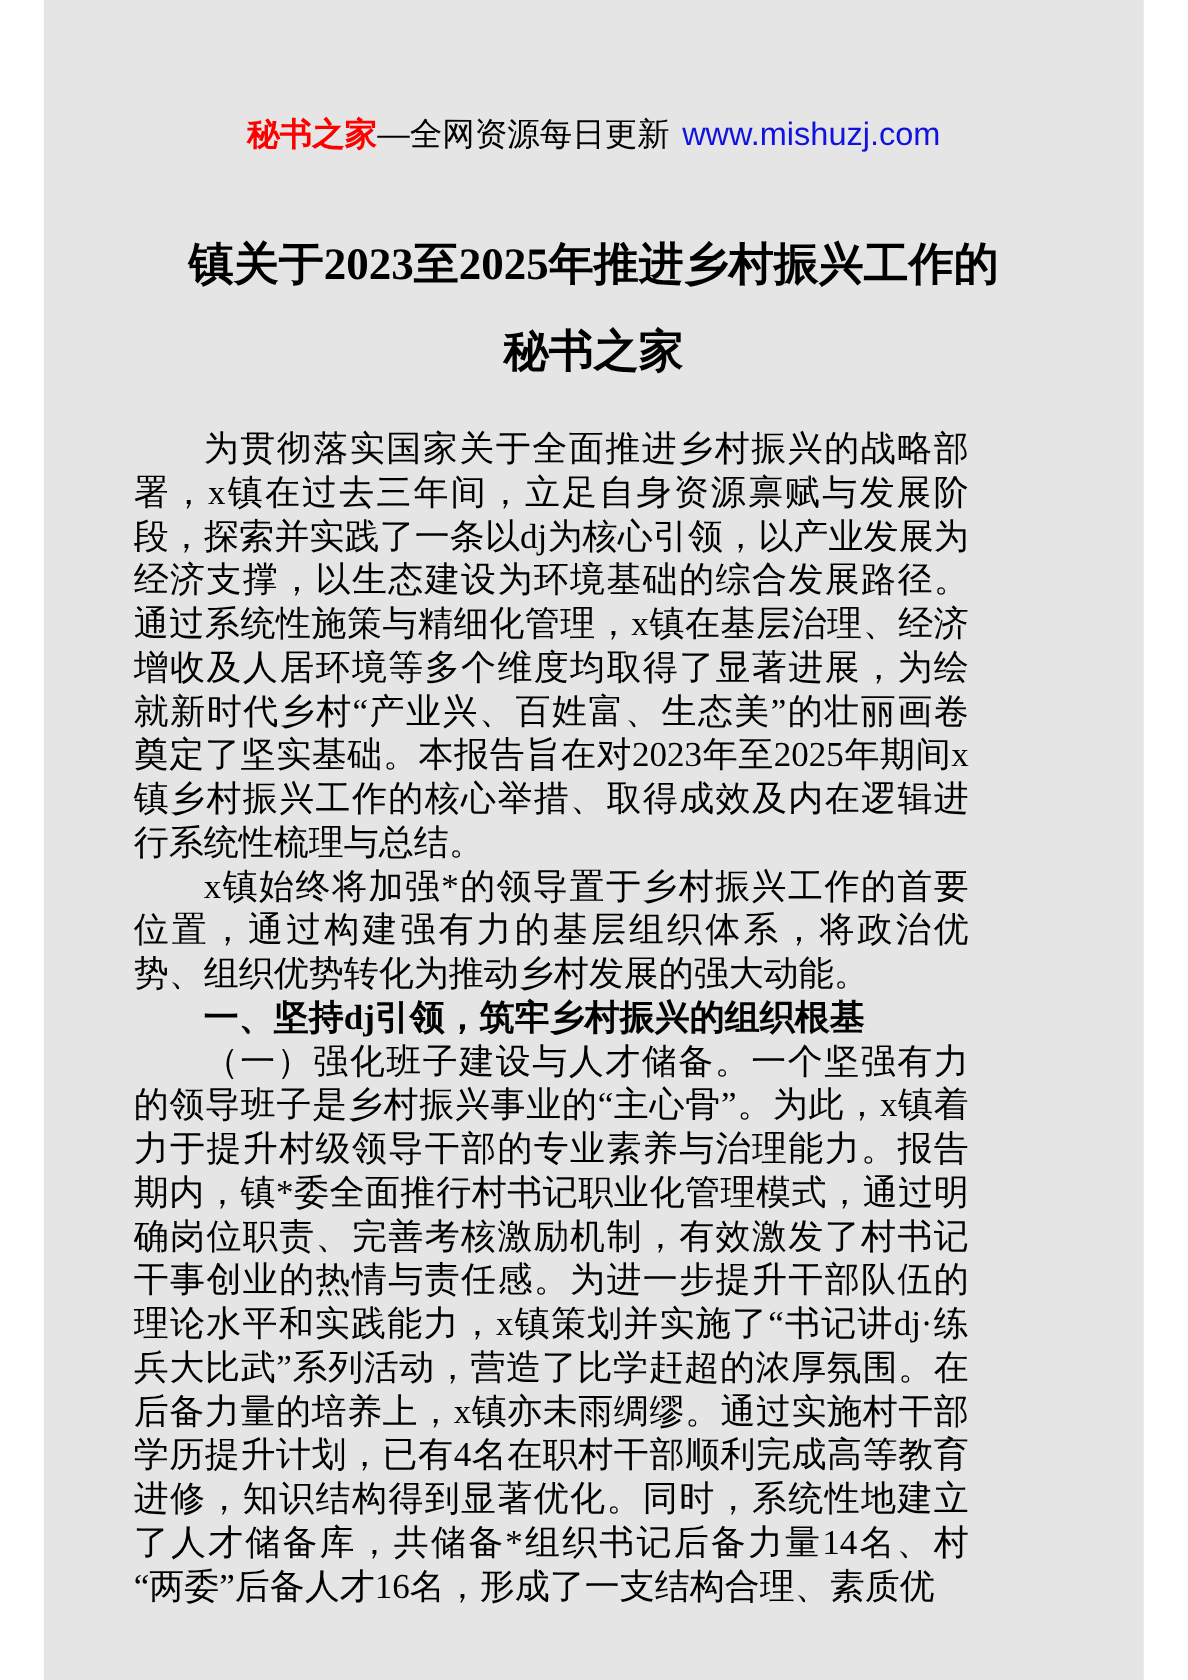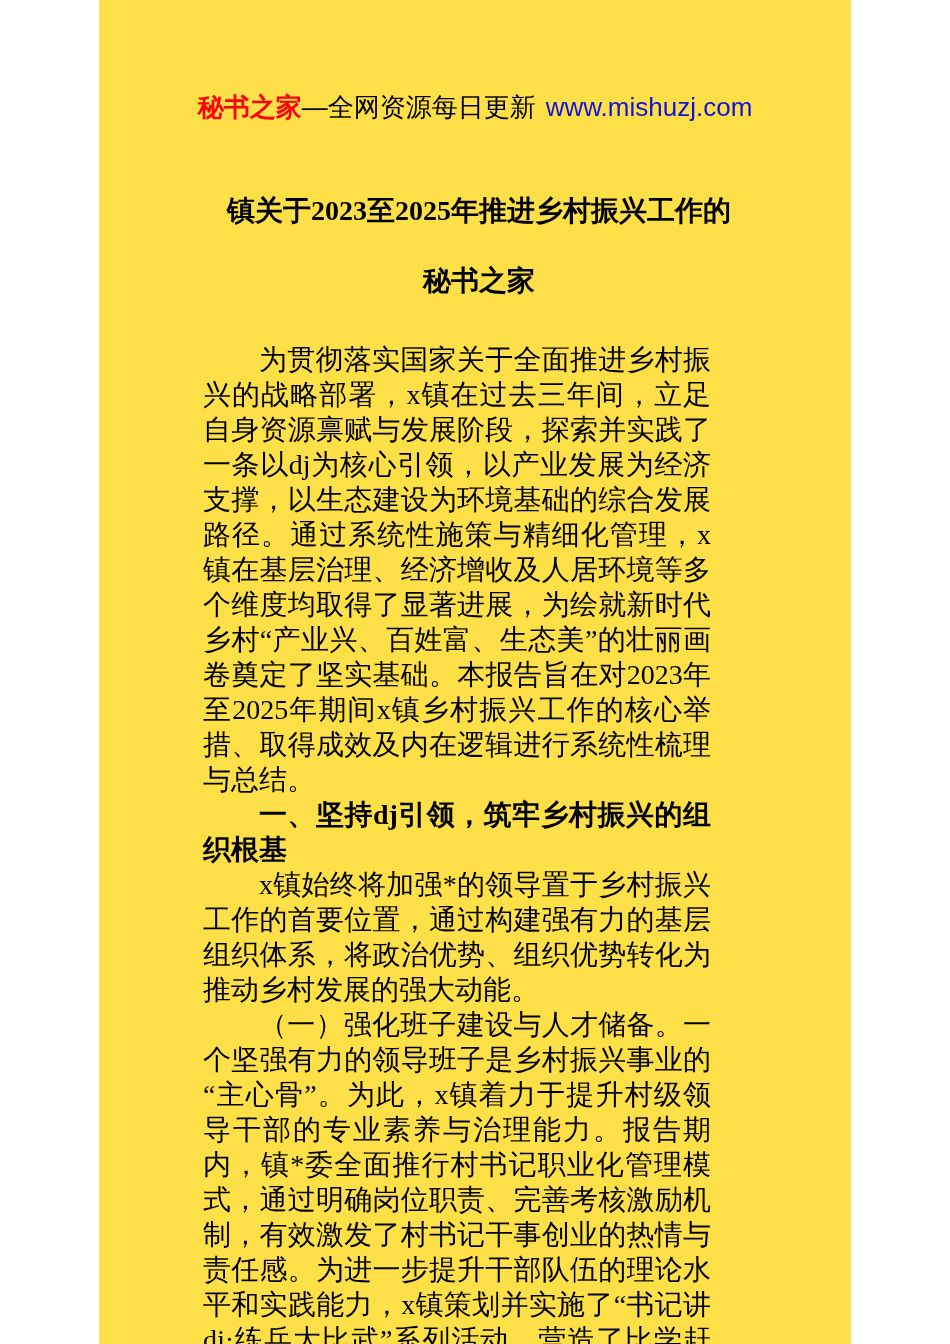--- a/index.html
+++ b/index.html
@@ -1,21 +1,21 @@
 <!DOCTYPE html>
 <html lang="zh"><head>
 <meta charset="utf-8">
 <style>
   html, body { margin: 0; padding: 0; background: #ffffff; }
   .page {
     position: relative;
-    width: 752px;
+    width: 880px;
     height: 1344px;
     margin: 0 auto;
-    background: #fde047;
+    background: #e5e5e5;
     box-sizing: border-box;
     padding-top: 92px;
     overflow: hidden;
     color: #000000;
   }
   .doc-header {
     text-align: center;
     font-family: "Liberation Sans", "DejaVu Sans", sans-serif;
     font-size: 26px;
     line-height: 30px;
@@ -36,27 +36,27 @@
     margin-left: 10px;
     text-decoration: none;
     cursor: pointer;
   }
   .doc-title {
     margin: 54px auto 0;
     width: 760px;
     text-align: center;
     font-family: "Liberation Serif", "DejaVu Serif", serif;
     font-weight: bold;
-    font-size: 28px;
+    font-size: 36px;
     line-height: 70px;
     color: #000000;
   }
   .doc-title .t-line { display: block; }
   .doc-body {
-    margin: 26px 140px 0 104px;
+    margin: 26px 140px 0 72px;
     font-family: "Liberation Serif", "DejaVu Serif", serif;
     font-size: 28px;
     line-height: 35px;
     text-align: justify;
     color: #000000;
   }
   .para {
     margin: 0;
     padding: 0;
     text-indent: 2em;
@@ -74,18 +74,18 @@
     <span class="brand">秘书之家</span><span class="dash">—</span><span class="tagline">全网资源每日更新</span><a class="url">www.mishuzj.com</a>
   </div>
 
   <h1 class="doc-title">
     <span class="t-line">镇关于2023至2025年推进乡村振兴工作的</span>
     <span class="t-line">秘书之家</span>
   </h1>
 
   <div class="doc-body">
     <p class="para">为贯彻落实国家关于全面推进乡村振兴的战略部署，x镇在过去三年间，立足自身资源禀赋与发展阶段，探索并实践了一条以dj为核心引领，以产业发展为经济支撑，以生态建设为环境基础的综合发展路径。通过系统性施策与精细化管理，x镇在基层治理、经济增收及人居环境等多个维度均取得了显著进展，为绘就新时代乡村“产业兴、百姓富、生态美”的壮丽画卷奠定了坚实基础。本报告旨在对2023年至2025年期间x镇乡村振兴工作的核心举措、取得成效及内在逻辑进行系统性梳理与总结。</p>
+    <p class="para">x镇始终将加强*的领导置于乡村振兴工作的首要位置，通过构建强有力的基层组织体系，将政治优势、组织优势转化为推动乡村发展的强大动能。</p>
     <p class="para heading">一、坚持dj引领，筑牢乡村振兴的组织根基</p>
-    <p class="para">x镇始终将加强*的领导置于乡村振兴工作的首要位置，通过构建强有力的基层组织体系，将政治优势、组织优势转化为推动乡村发展的强大动能。</p>
     <p class="para">（一）强化班子建设与人才储备。一个坚强有力的领导班子是乡村振兴事业的“主心骨”。为此，x镇着力于提升村级领导干部的专业素养与治理能力。报告期内，镇*委全面推行村书记职业化管理模式，通过明确岗位职责、完善考核激励机制，有效激发了村书记干事创业的热情与责任感。为进一步提升干部队伍的理论水平和实践能力，x镇策划并实施了“书记讲dj·练兵大比武”系列活动，营造了比学赶超的浓厚氛围。在后备力量的培养上，x镇亦未雨绸缪。通过实施村干部学历提升计划，已有4名在职村干部顺利完成高等教育进修，知识结构得到显著优化。同时，系统性地建立了人才储备库，共储备*组织书记后备力量14名、村“两委”后备人才16名，形成了一支结构合理、素质优</p>
   </div>
 
 </div>
 
 </body></html>

